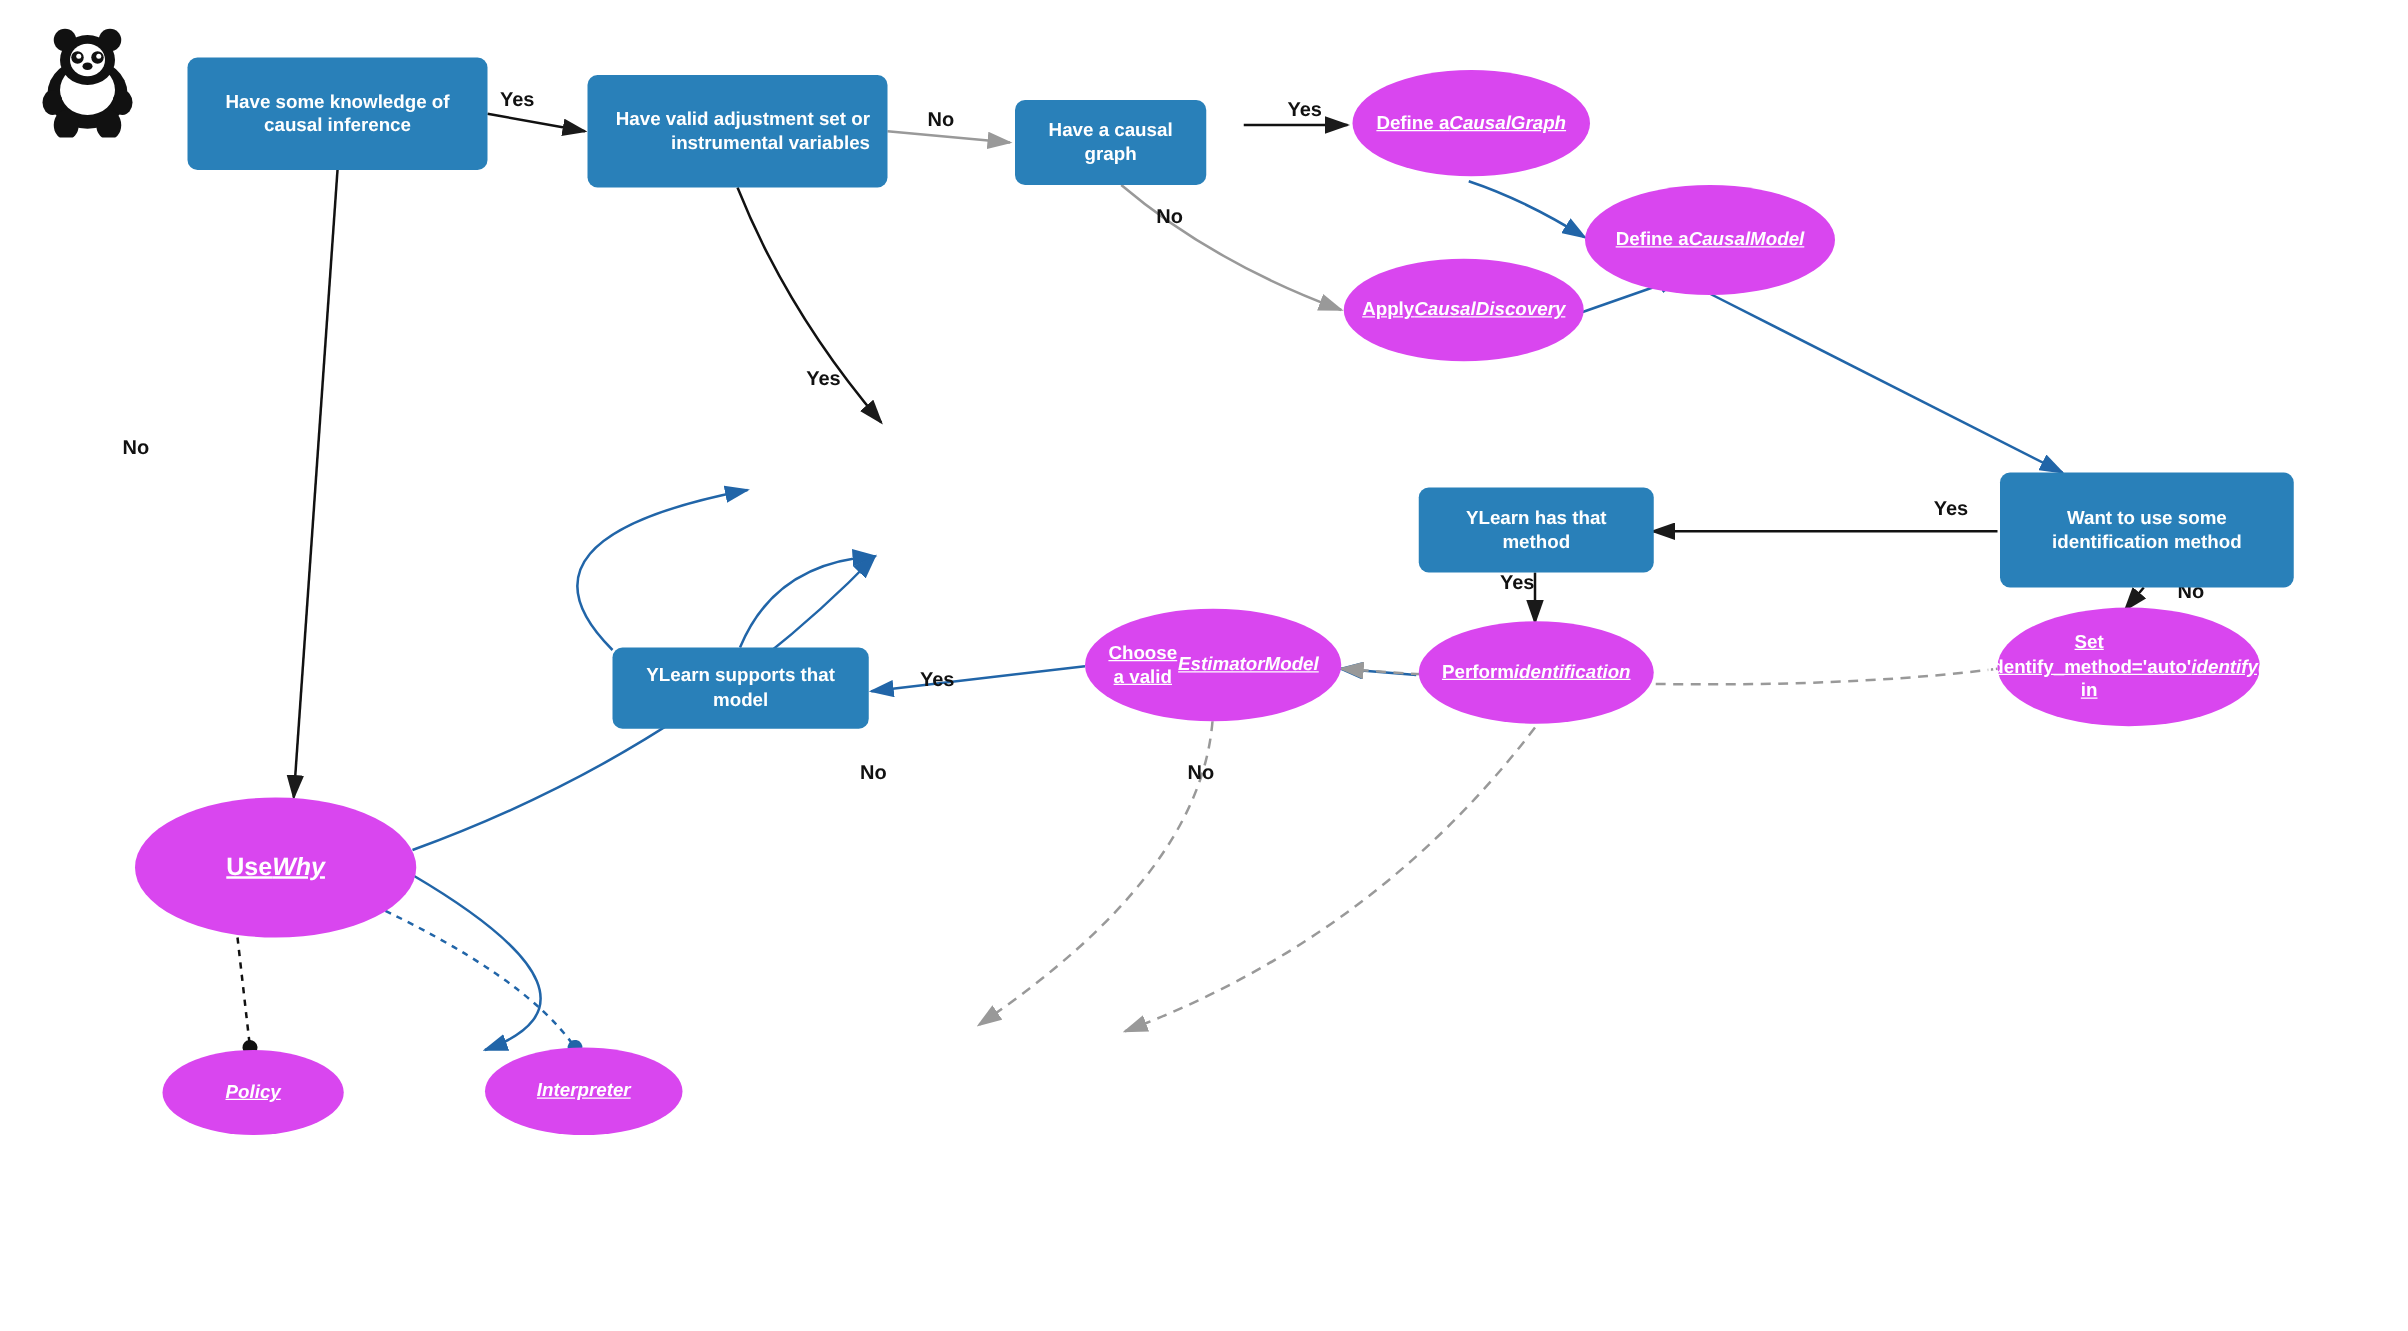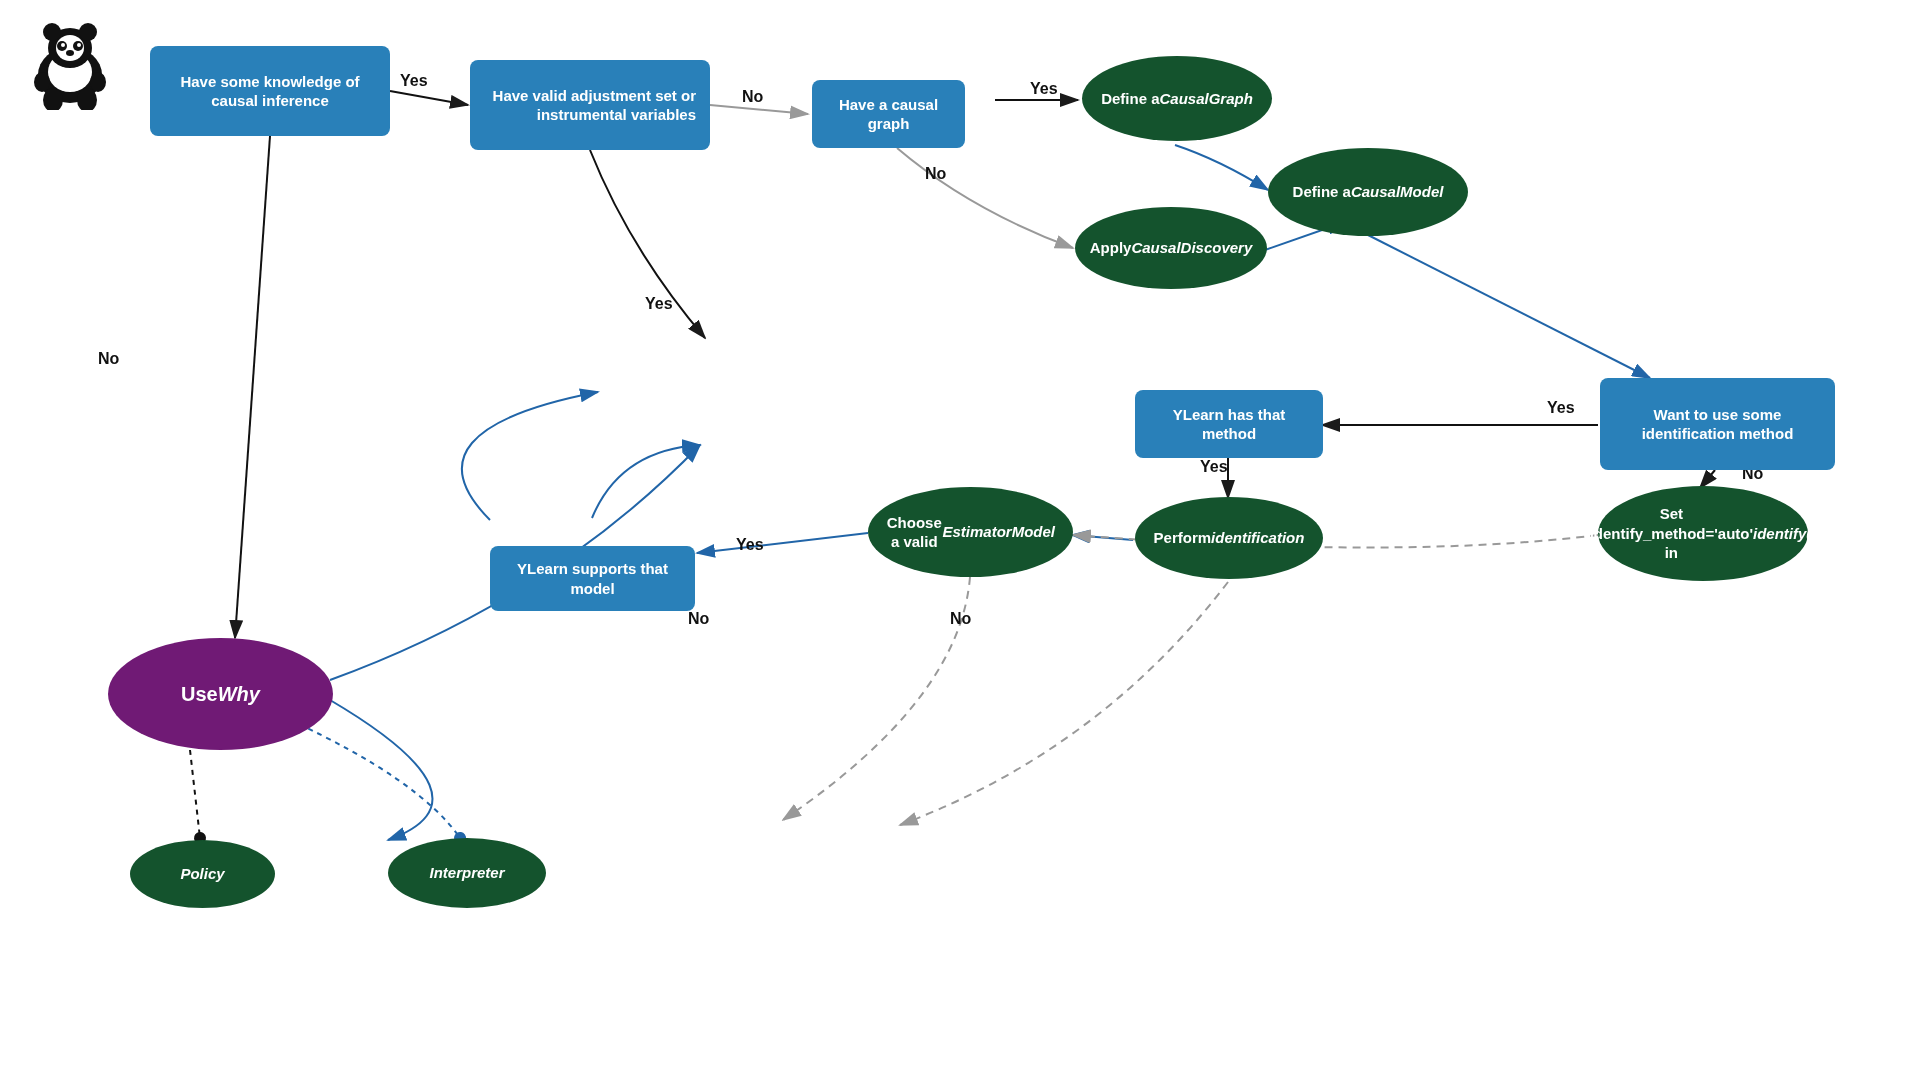--- a/index.html
+++ b/index.html
@@ -26,30 +26,32 @@
       font-weight: 600;
       line-height: 1.3;
     }
     .node-rect {
       background: #2980b9;
       color: #fff;
       border-radius: 8px;
       padding: 10px 14px;
     }
     .node-oval {
-      background: #14532d;
+      background: #d946ef;
       color: #fff;
       border-radius: 50%;
       padding: 12px 18px;
+      text-decoration: underline;
     }
     .node-oval-lg {
-      background: #701a75;
+      background: #d946ef;
       color: #fff;
       border-radius: 50%;
       padding: 16px 22px;
+      text-decoration: underline;
     }
     em {
       font-style: italic;
       font-weight: 700;
     }
     .label-arrow {
       position: absolute;
       font-size: 16px;
       font-weight: 700;
       color: #111;
@@ -217,21 +219,21 @@
 
   <div class="node node-oval" style="left:1598px; top:486px; width:210px; height:95px;">
     Set identify_method='auto' in <em>identify()</em>
   </div>
 
   <div class="node node-oval" style="left:868px; top:487px; width:205px; height:90px;">
     Choose a valid <em>EstimatorModel</em>
   </div>
 
 
-  <div class="node node-rect" style="left:490px; top:546px; width:205px; height:65px;">
+  <div class="node node-rect" style="left:490px; top:518px; width:205px; height:65px;">
     YLearn supports that model
   </div>
 
   <div class="node node-oval-lg" style="left:108px; top:638px; width:225px; height:112px; font-size:20px;">
     Use <em>Why</em>
   </div>
 
   <div class="node node-oval" style="left:130px; top:840px; width:145px; height:68px;">
     <em>Policy</em>
   </div>

